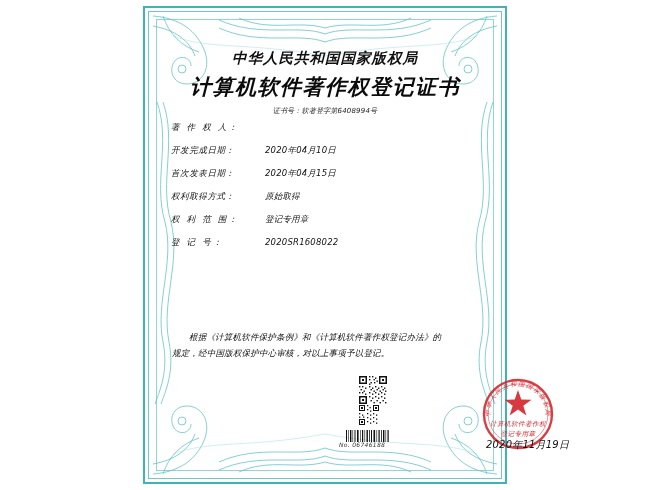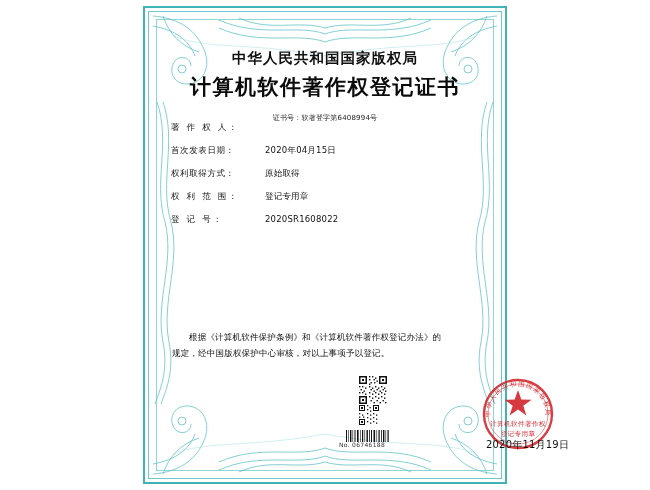--- a/index.html
+++ b/index.html
@@ -23,20 +23,21 @@
 
   
   .certificate {
     position: absolute;
     left: 143px;
     top: 6px;
     width: 364px;
     height: 478px;
     background: #ffffff;
     box-sizing: border-box;
+    font-style: italic;
   }
 
   
   .frame-outer {
     position: absolute;
     left: 0;
     top: 0;
     width: 364px;
     height: 478px;
     box-sizing: border-box;
@@ -88,21 +89,21 @@
   .doc-title {
     margin-top: 7px;
     font-size: 21px;
     font-weight: bold;
     color: #0b0b0b;
     letter-spacing: 1.5px;
     line-height: 24px;
     white-space: nowrap;
   }
   .cert-number {
-    margin-top: 14px;
+    margin-top: 7px;
     font-size: 7px;
     color: #222222;
     letter-spacing: 0.2px;
     line-height: 11px;
   }
 
   
   .fields {
     position: absolute;
     left: 28px;
@@ -272,20 +273,24 @@
       <div class="cert-number">证书号：软著登字第6408994号</div>
     </div>
 
     <div class="fields">
 
 
       <div class="field-row">
         <div class="field-label">著 作 权 人：</div>
       </div>
 
+      <div class="field-row">
+        <div class="field-label tight">开发完成日期：</div>
+        <div class="field-value">2020年04月10日</div>
+      </div>
 
       <div class="field-row">
         <div class="field-label tight">首次发表日期：</div>
         <div class="field-value">2020年04月15日</div>
       </div>
 
       <div class="field-row">
         <div class="field-label tight">权利取得方式：</div>
         <div class="field-value">原始取得</div>
       </div>

